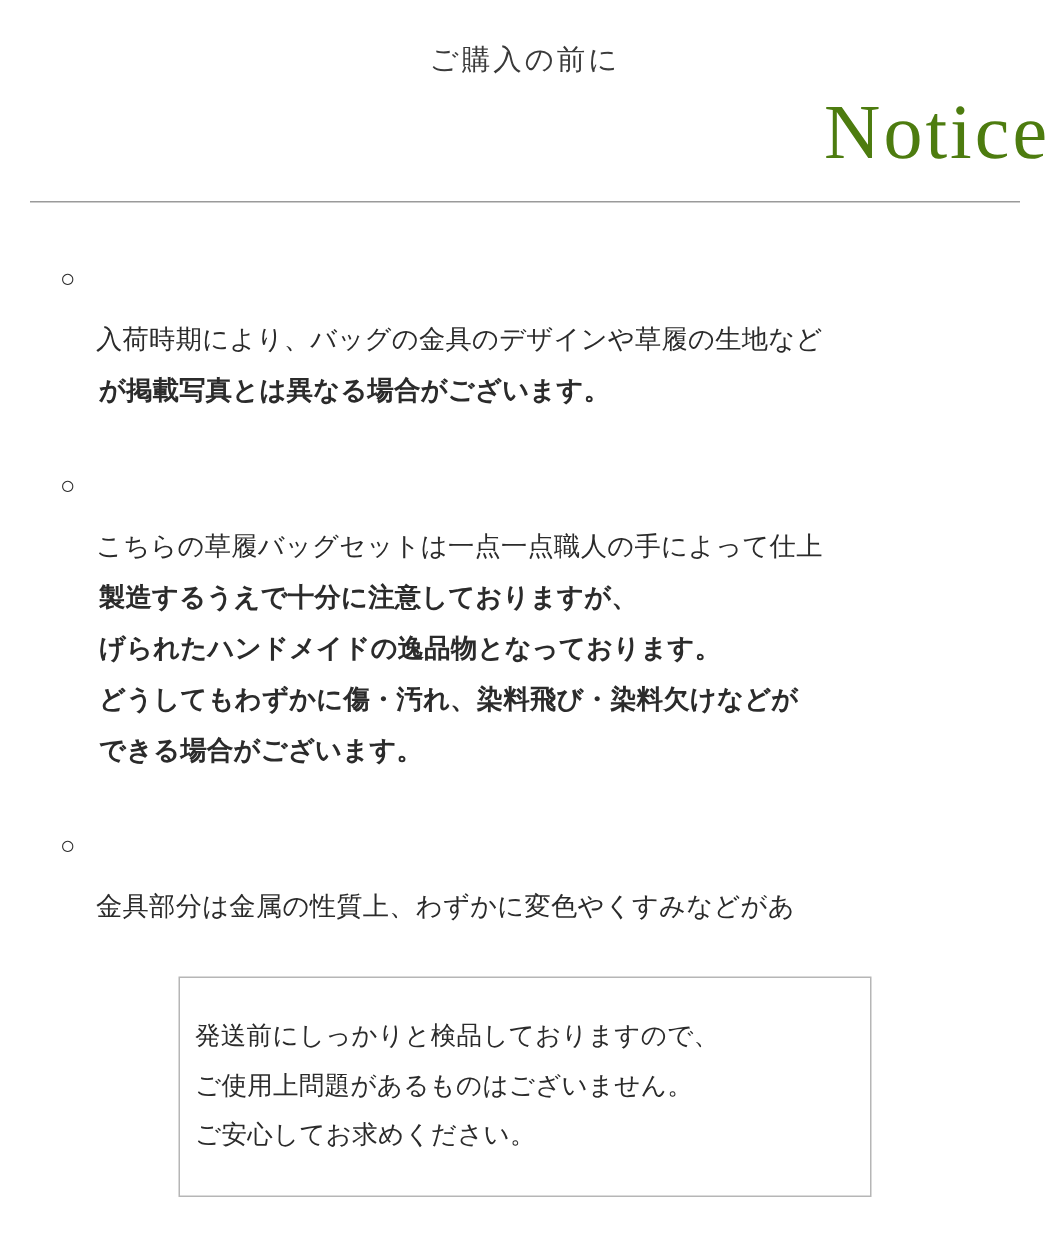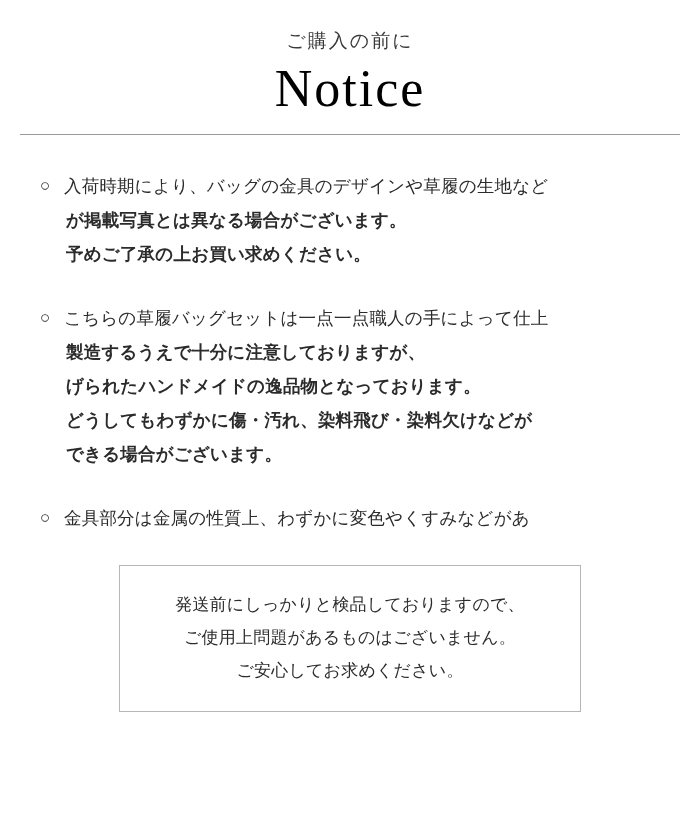--- a/index.html
+++ b/index.html
@@ -32,23 +32,24 @@
     font-size: 19px;
     letter-spacing: 2px;
     color: #3a3a3a;
     line-height: 1.4;
   }
   .header .title {
     font-family: "Liberation Serif", serif;
     font-size: 52px;
     font-weight: 400;
     letter-spacing: 2px;
-    color: #000000;
+    color: #4d7c0f;
     line-height: 1.15;
     margin-top: 4px;
+    text-align: right;
   }
   .rule {
     width: 660px;
     height: 1px;
     background: #9a9a9a;
     margin: 16px auto 0 auto;
   }
 
   
   .content {
@@ -62,20 +63,21 @@
   .bullet {
     flex: 0 0 auto;
     width: 24px;
     font-size: 17px;
     line-height: 34px;
     color: #2b2b2b;
     text-align: left;
   }
   .note-lines {
     flex: 1 1 auto;
+    margin-top: 40px;
   }
   .note-lines .line {
     font-size: 17.5px;
     line-height: 34px;
     color: #2b2b2b;
     letter-spacing: 0.2px;
     white-space: pre;
   }
   .note-lines .line.indent {
     padding-left: 2px;
@@ -85,21 +87,20 @@
   
   .box-wrap {
     display: flex;
     justify-content: center;
     margin-top: 22px;
   }
   .box {
     width: 462px;
     border: 1px solid #b6b6b6;
     padding: 22px 10px 24px 10px;
-    text-align: center;
     box-sizing: border-box;
   }
   .box .line {
     font-size: 17px;
     line-height: 33px;
     color: #2b2b2b;
     letter-spacing: 0.2px;
   }
 </style>
 </head>
@@ -113,21 +114,20 @@
   </div>
   <div class="rule"></div>
 
   <div class="content">
 
     <div class="note-item">
       <div class="bullet">○</div>
       <div class="note-lines">
         <div class="line">入荷時期により、バッグの金具のデザインや草履の生地など</div>
         <div class="line indent">が掲載写真とは異なる場合がございます。</div>
-        <div class="line indent">予めご了承の上お買い求めください。</div>
       </div>
     </div>
 
     <div class="note-item">
       <div class="bullet">○</div>
       <div class="note-lines">
         <div class="line">こちらの草履バッグセットは一点一点職人の手によって仕上</div>
         <div class="line indent">製造するうえで十分に注意しておりますが、</div>
         <div class="line indent">げられたハンドメイドの逸品物となっております。</div>
         <div class="line indent">どうしてもわずかに傷・汚れ、染料飛び・染料欠けなどが</div>

